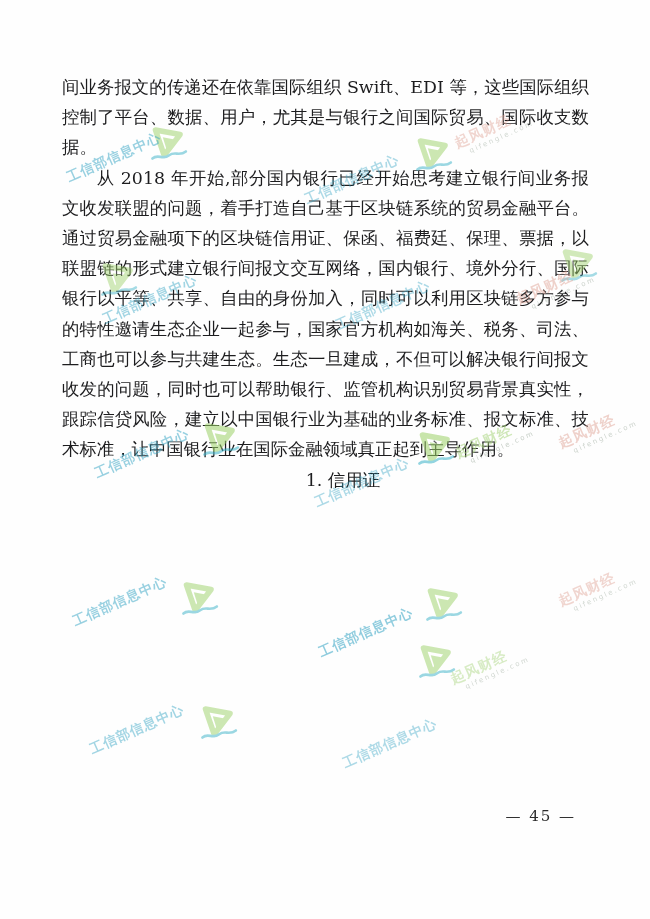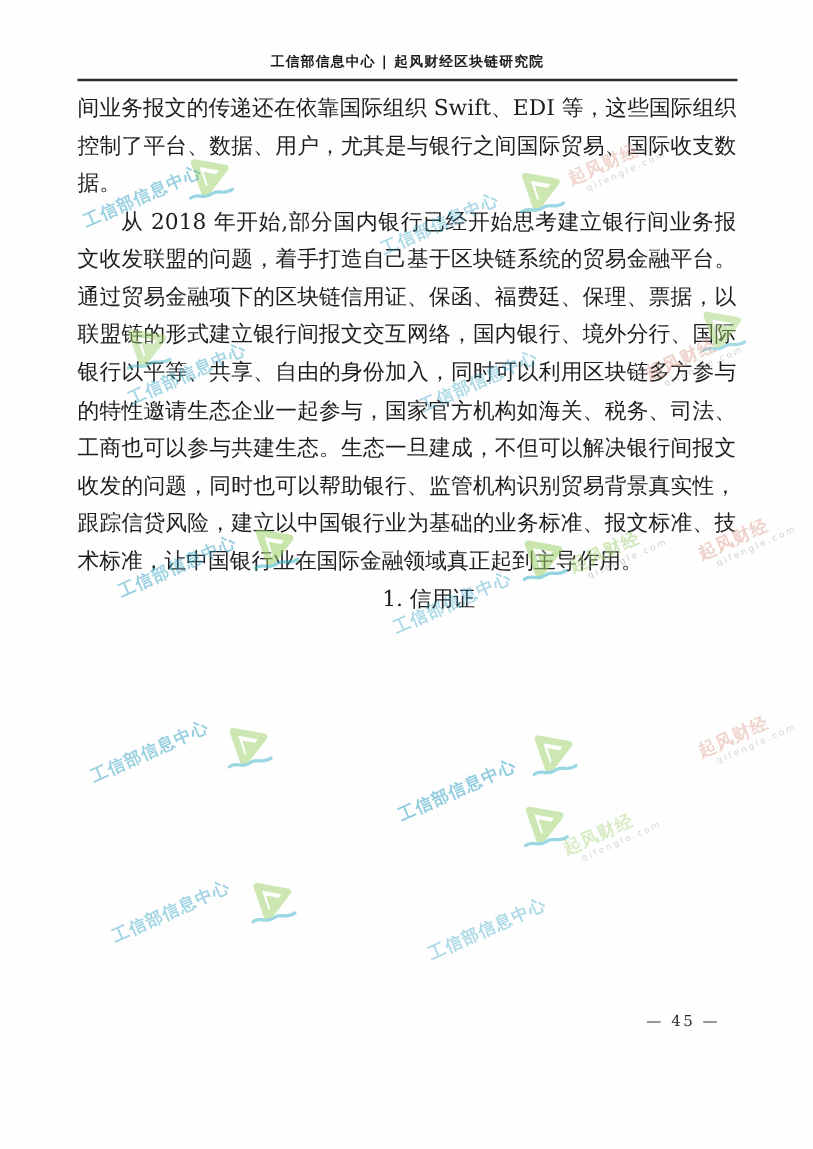--- a/index.html
+++ b/index.html
@@ -20,21 +20,21 @@
   .doc-body {
     position:absolute; top:72px; left:62px; width:527px; z-index:1;
     color:#1d1d1f; font-size:17.4px; line-height:30.2px;
     text-align:justify; text-justify:inter-ideograph;
   }
   .para { margin:0; }
   .para.indent { text-indent:2em; }
   .para.heading { text-align:center; }
   
   .page-footer { position:absolute; top:806px; right:74px; z-index:2; }
-  .page-number { font-size:12px; color:#2b2b2b; letter-spacing:2px; }
+  .page-number { font-size:15px; color:#2b2b2b; letter-spacing:2px; }
   
   .wm-layer { position:absolute; inset:0; z-index:3; pointer-events:none; }
   .wm { position:absolute; transform-origin:left top; white-space:nowrap; }
   .wm-miit {
     font-family:"DejaVu Sans","Liberation Sans",sans-serif;
     font-weight:600; font-size:13.5px; letter-spacing:1px;
   }
   .wm-qifeng {
     font-family:"DejaVu Sans","Liberation Sans",sans-serif;
     font-weight:600; font-size:14px; letter-spacing:1px;
@@ -132,23 +132,20 @@
         <svg width="40" height="40" viewBox="0 0 40 40">
           <path d="M9 5 L33 12 L15 31 Z" fill="#ffffff" fill-opacity="0.55" stroke="#9cd168" stroke-width="5.5" stroke-linejoin="round"></path>
           <path d="M15.5 13 L27 16.5 L18 25.5 Z" fill="#9cd168"></path>
           <path d="M3 33 C9 28.5 13 36 20 31.5 C26 27.7 30 34 37 29.5" fill="none" stroke="#3ab2c8" stroke-width="2.6" stroke-linecap="round"></path>
         </svg>
       </div>
       <div class="wm wm-miit" style="left: 87px; top: 742px; transform: rotate(-24deg); opacity: 0.45; color: rgb(53, 164, 196);">工信部信息中心</div>
       <div class="wm wm-miit" style="left: 340px; top: 756px; transform: rotate(-24deg); opacity: 0.4; color: rgb(53, 164, 196);">工信部信息中心</div>
     </div>
 
-  <header class="page-header">
-    <div class="header-rule">工信部信息中心 | 起风财经区块链研究院</div>
-  </header>
 
   <main class="doc-body">
       <p class="para">间业务报文的传递还在依靠国际组织 Swift、EDI 等，这些国际组织控制了平台、数据、用户，尤其是与银行之间国际贸易、国际收支数据。</p>
       <p class="para indent">从 2018 年开始,部分国内银行已经开始思考建立银行间业务报文收发联盟的问题，着手打造自己基于区块链系统的贸易金融平台。通过贸易金融项下的区块链信用证、保函、福费廷、保理、票据，以联盟链的形式建立银行间报文交互网络，国内银行、境外分行、国际银行以平等、共享、自由的身份加入，同时可以利用区块链多方参与的特性邀请生态企业一起参与，国家官方机构如海关、税务、司法、工商也可以参与共建生态。生态一旦建成，不但可以解决银行间报文收发的问题，同时也可以帮助银行、监管机构识别贸易背景真实性，跟踪信贷风险，建立以中国银行业为基础的业务标准、报文标准、技术标准，让中国银行业在国际金融领域真正起到主导作用。</p>
       <p class="para indent heading">1. 信用证</p>
     </main>
 
   <footer class="page-footer">
     <span class="page-number">— 45 —</span>
   </footer>

